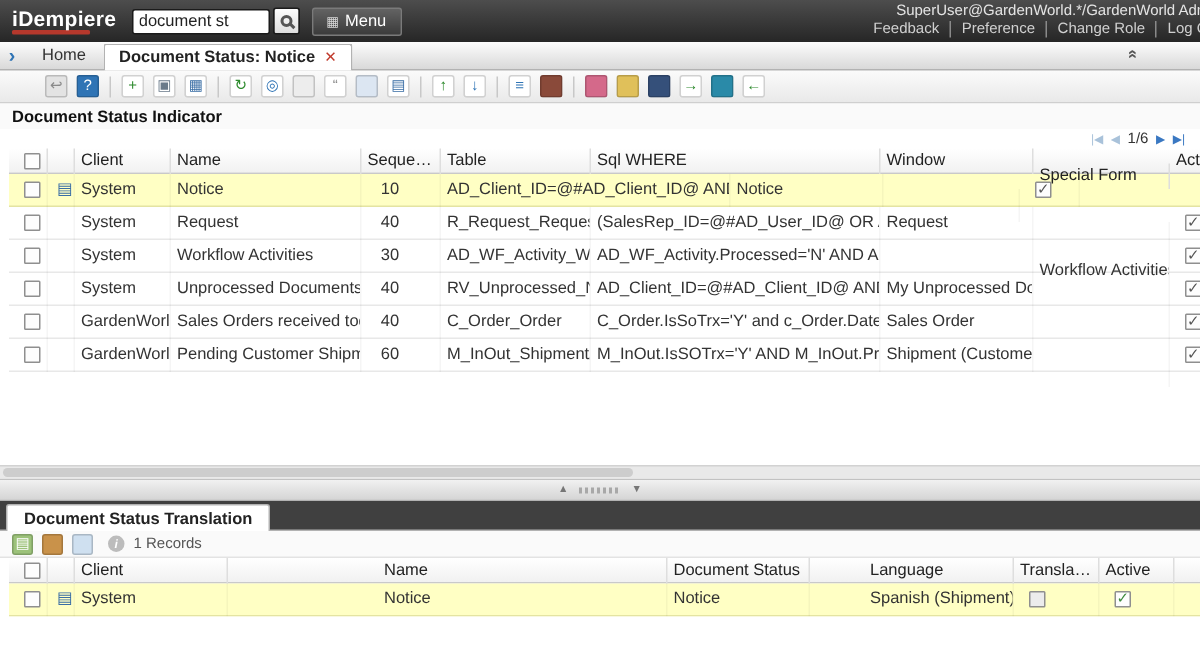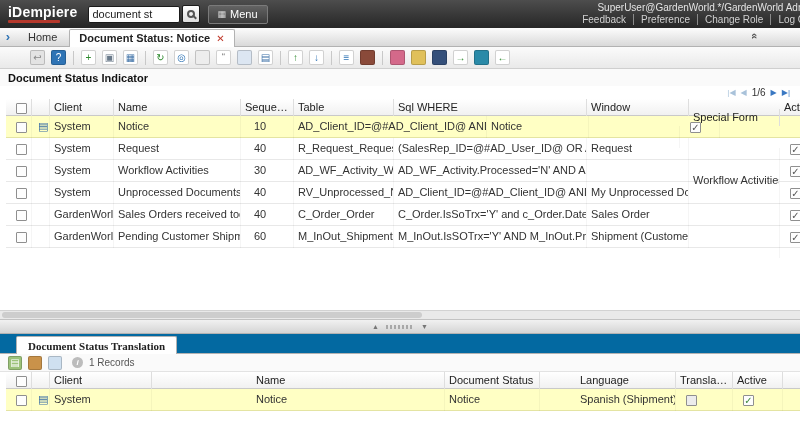--- a/index.html
+++ b/index.html
@@ -73,21 +73,21 @@
   .grid-filler { height: 62px; background: #fff; }
 
   
   .hscroll { height: 9px; flex: 0 0 9px; background: #e9e9e9; border-top: 1px solid #d2d2d2; position: relative; }
   .hthumb { position: absolute; left: 2px; top: 1px; height: 6px; width: 420px; background: #cdcdcd; border-radius: 3px; }
   .splitter { height: 15px; flex: 0 0 15px; background: linear-gradient(#f1f1f1, #d5d5d5); border-top: 1px solid #c2c2c2; border-bottom: 1px solid #b2b2b2; display: flex; align-items: center; justify-content: center; gap: 7px; cursor: row-resize; }
   .split-btn { font-size: 7px; color: #767676; cursor: pointer; line-height: 9px; }
   .split-grip { width: 28px; height: 4px; background: repeating-linear-gradient(90deg, #a8a8a8 0 2px, transparent 2px 4px); }
 
   
-  .dtabs { height: 20px; flex: 0 0 20px; background: #0369a1; border-bottom: 1px solid #b2b2b2; display: flex; align-items: flex-end; padding-left: 16px; font-family: Liberation Serif, serif; }
+  .dtabs { height: 20px; flex: 0 0 20px; background: #404040; border-bottom: 1px solid #b2b2b2; display: flex; align-items: flex-end; padding-left: 4px; }
   .dtab { font-size: 11px; font-weight: bold; color: #222; background: #fff; border: 1px solid #b2b2b2; border-bottom: none; border-radius: 2px 2px 0 0; padding: 3px 11px 2px; margin-bottom: -1px; cursor: pointer; }
   .dtbar { height: 18px; flex: 0 0 18px; background: #fafafa; border-bottom: 1px solid #e3e3e3; display: flex; align-items: center; gap: 6px; padding-left: 8px; }
   .dtbar .tbi { width: 14px; height: 14px; line-height: 12px; }
   .info-dot { width: 11px; height: 11px; border-radius: 50%; background: #bcbcbc; color: #fff; font-size: 8px; line-height: 11px; text-align: center; font-style: italic; font-weight: bold; margin-left: 4px; }
   .rec-text { font-size: 10px; color: #555; }
 
   
   .d-check { width: 26px; flex: 0 0 26px; }
   .d-icon { width: 18px; flex: 0 0 18px; }
   .d-client { width: 102px; flex: 0 0 102px; }

